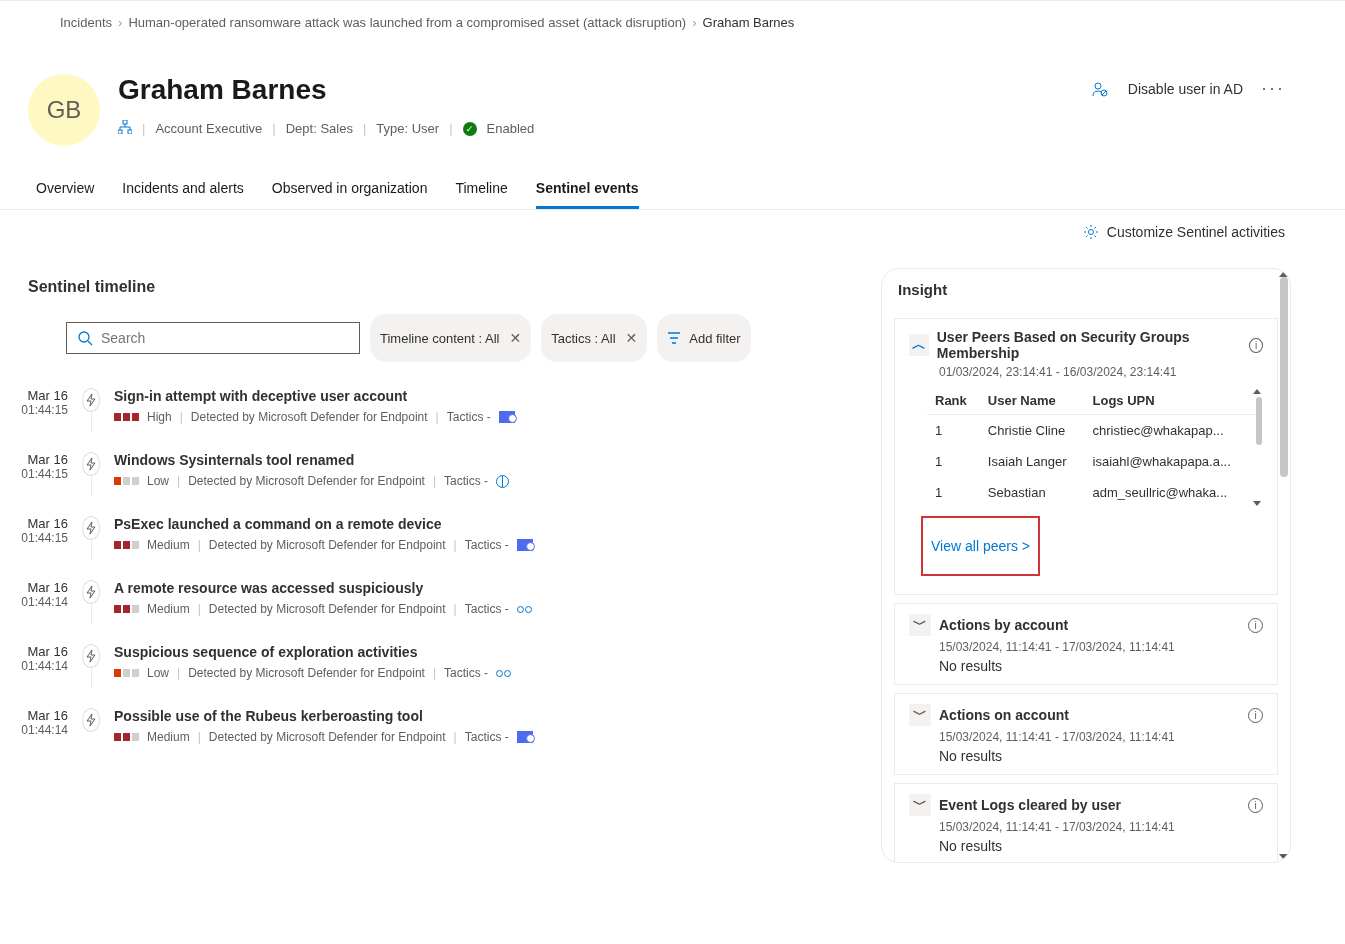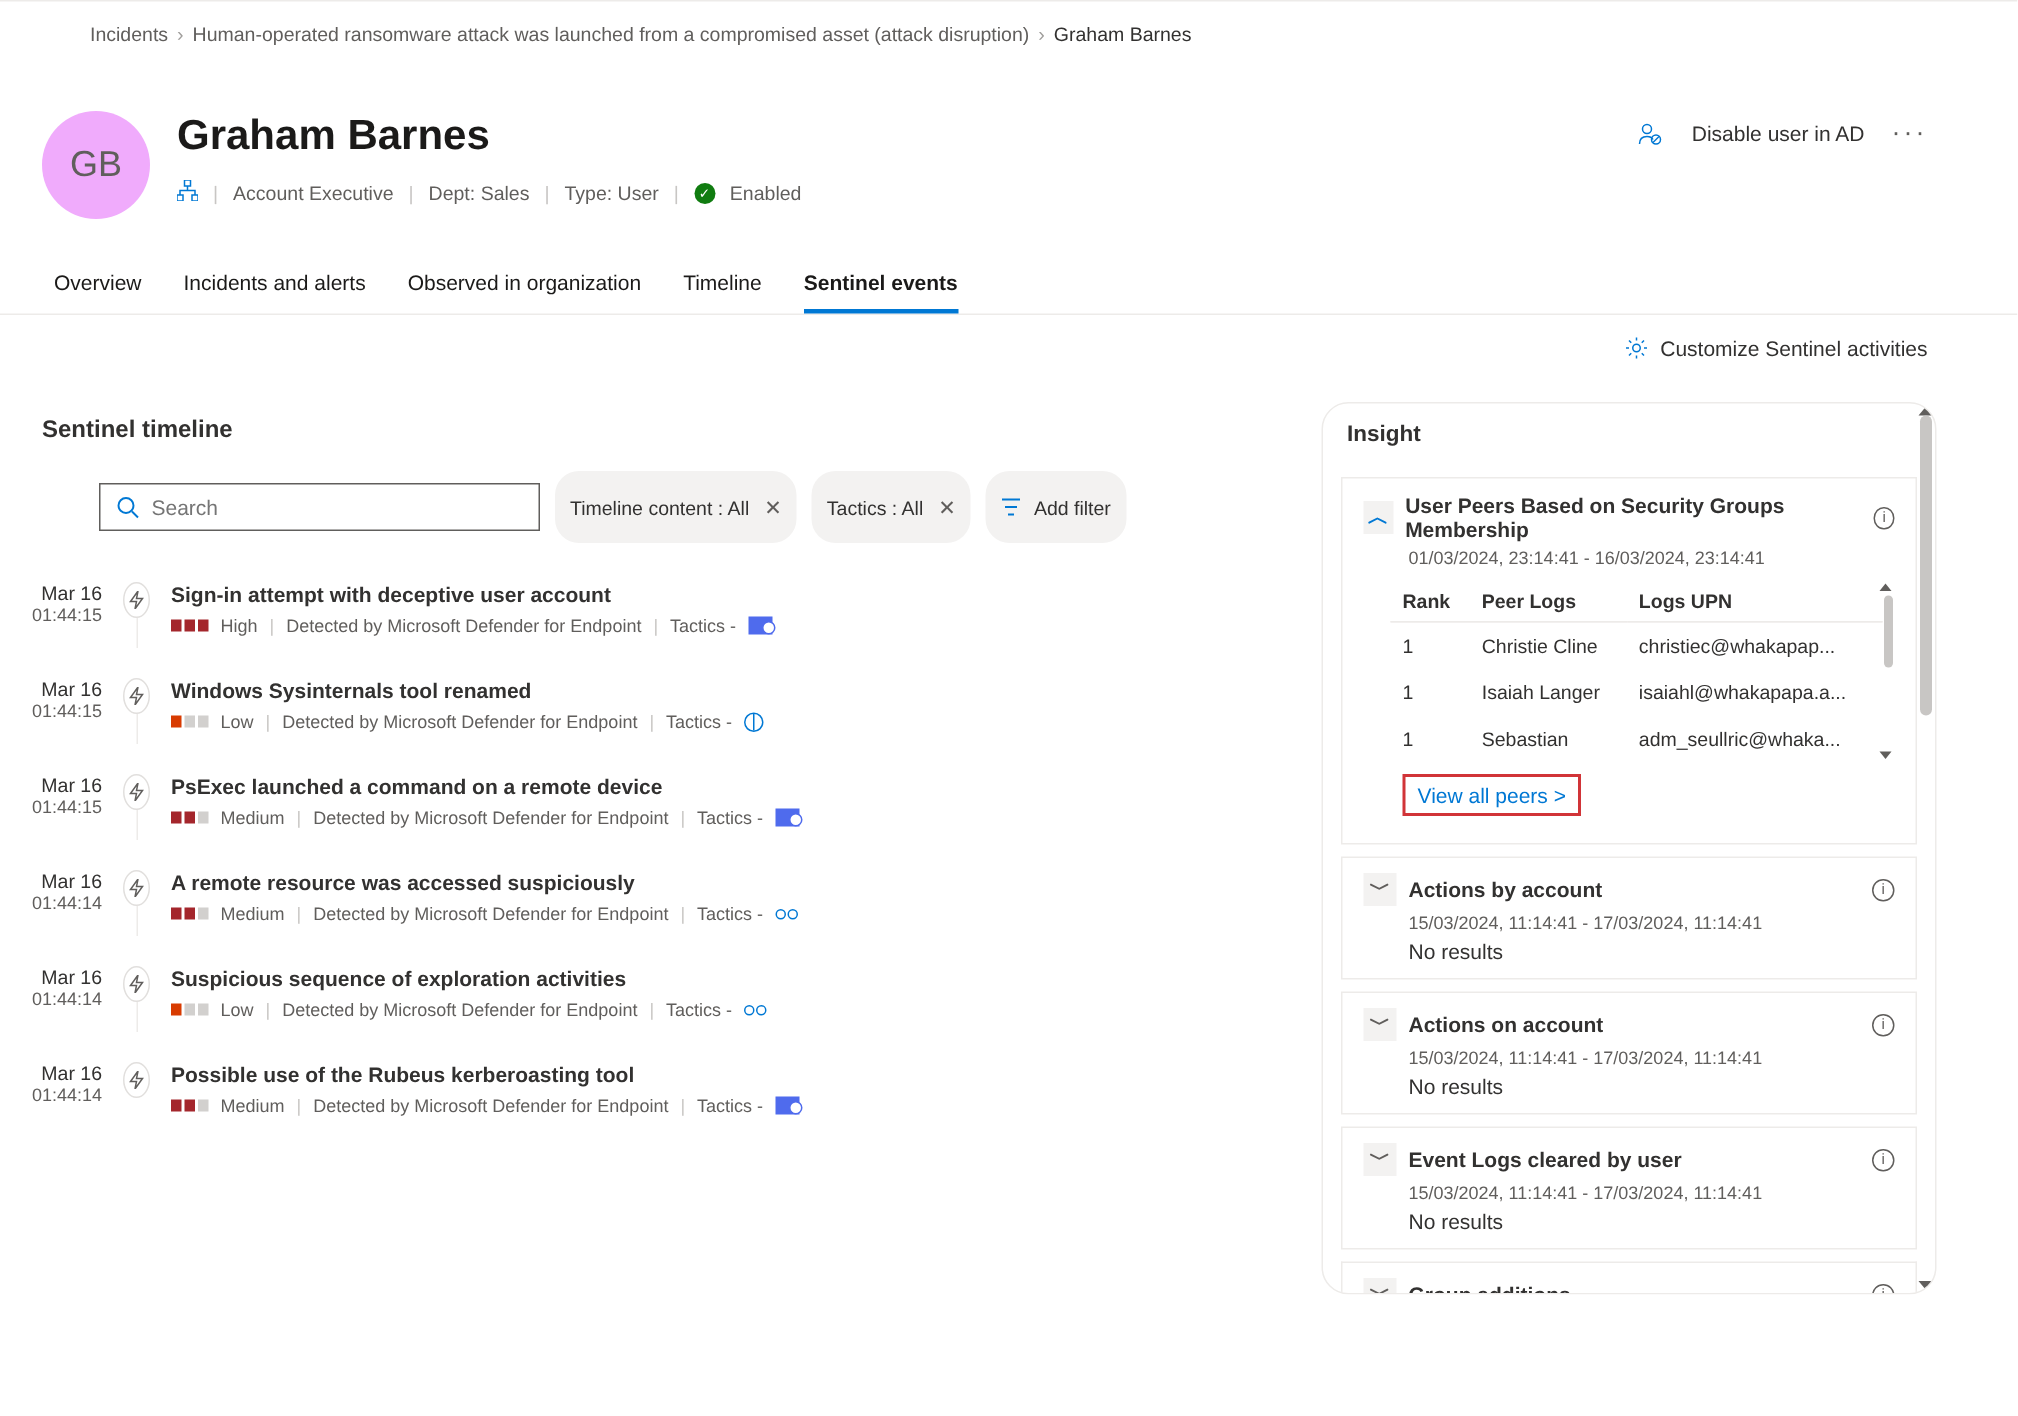--- a/index.html
+++ b/index.html
@@ -5,21 +5,21 @@
   * { box-sizing: border-box; margin: 0; padding: 0; }
   body { font-family: "Segoe UI", Arial, sans-serif; font-size: 14px; color: #323130; background: #fff; }
   .top-border { border-top: 1px solid #edebe9; height:1px; }
   .breadcrumb { display: flex; align-items: center; gap: 6px; padding: 14px 60px 10px 60px; font-size: 13px; color: #605e5c;}
   .breadcrumb .bc-link { color: #605e5c; cursor: pointer; }
   .breadcrumb .sep { color: #a19f9d; }
   .breadcrumb .current { color: #323130; }
 
   .header-row { display: flex; justify-content: space-between; align-items: flex-start; padding: 34px 60px 0 28px; }
   .user-block { display: flex; gap: 18px; }
-  .avatar { width: 72px; height: 72px; border-radius: 50%; background: #f0abfc; display: flex; align-items: center; justify-content: center; font-size: 24px; color: #605e5c; font-weight: 400;}
+  .avatar { width: 72px; height: 72px; border-radius: 50%; background: #fef9c3; display: flex; align-items: center; justify-content: center; font-size: 24px; color: #605e5c; font-weight: 400;}
   .user-info h1 { font-size: 28px; font-weight: 700; color: #1b1a19; margin-bottom: 14px;}
   .meta-row { display: flex; align-items: center; gap: 10px; font-size: 13px; color: #605e5c;}
   .meta-row .divider { color: #c8c6c4;}
   .org-icon { color: #0078d4; }
   .status-dot { width: 14px; height: 14px; border-radius: 50%; background: #107c10; display: inline-flex; align-items: center; justify-content: center; color:#fff; font-size:9px;}
   .header-actions { display: flex; align-items: center; gap: 18px; color: #323130; font-size: 14px; margin-top:4px;}
   .disable-user { display: flex; align-items: center; gap: 20px; cursor: pointer; color:#323130;justify-content:space-between;}
   .disable-user svg { color:#0078d4;}
   .more-icon { cursor:pointer; color:#605e5c; font-size:18px; letter-spacing:2px;}
 
@@ -85,21 +85,21 @@
 
   .peers-table { width:100%; margin-top:8px; font-size:13px; border-collapse:collapse;}
   .peers-table th { text-align:left; font-weight:600; padding:6px 8px; border-bottom:1px solid #edebe9; font-size:13px;}
   .peers-table td { padding:8px 8px; }
   .table-wrap { position:relative; padding-left:18px; padding-right:8px;}
   .table-scroll-arrow { position:absolute; width:0; height:0; border-left:4px solid transparent; border-right:4px solid transparent;}
   .table-scroll-arrow.up { top:2px; right:2px; border-bottom:5px solid #605e5c;}
   .table-scroll-arrow.down { bottom:2px; right:2px; border-top:5px solid #605e5c;}
   .table-scroll-thumb { position:absolute; right:1px; top:10px; width:6px; height:48px; background:#c8c6c4; border-radius:3px;}
 
-  .view-all-box { border:2px solid #d13438; display:inline-block; margin:8px 0 4px 26px; padding:4px 8px;}
+  .view-all-box { border:2px solid #d13438; display:inline-block; margin:8px 0 4px 12px; padding:20px 8px;}
   .view-all-link { color:#0078d4; font-size:14px; cursor:pointer;}
 
   .chev-up { color:#0078d4;}
   .chev-down { color:#605e5c;}
 </style>
 </head>
 <body>
 
 <div class="top-border"></div>
 
@@ -404,21 +404,21 @@
         </div>
         <div class="card-sub">01/03/2024, 23:14:41 - 16/03/2024, 23:14:41</div>
         <div class="table-wrap">
           <div class="table-scroll-arrow up"></div>
           <div class="table-scroll-thumb"></div>
           <div class="table-scroll-arrow down"></div>
           <table class="peers-table">
             <thead>
                 <tr>
               <th>Rank</th>
-              <th>Peer Logs</th>
+              <th>User Name</th>
               <th>Logs UPN</th>
             </tr>
               </thead>
             <tbody id="peers-body">
                 <tr>
                   <td>1</td>
                   <td>Christie Cline</td>
                   <td>christiec@whakapap...</td>
                 </tr>
                 <tr>

